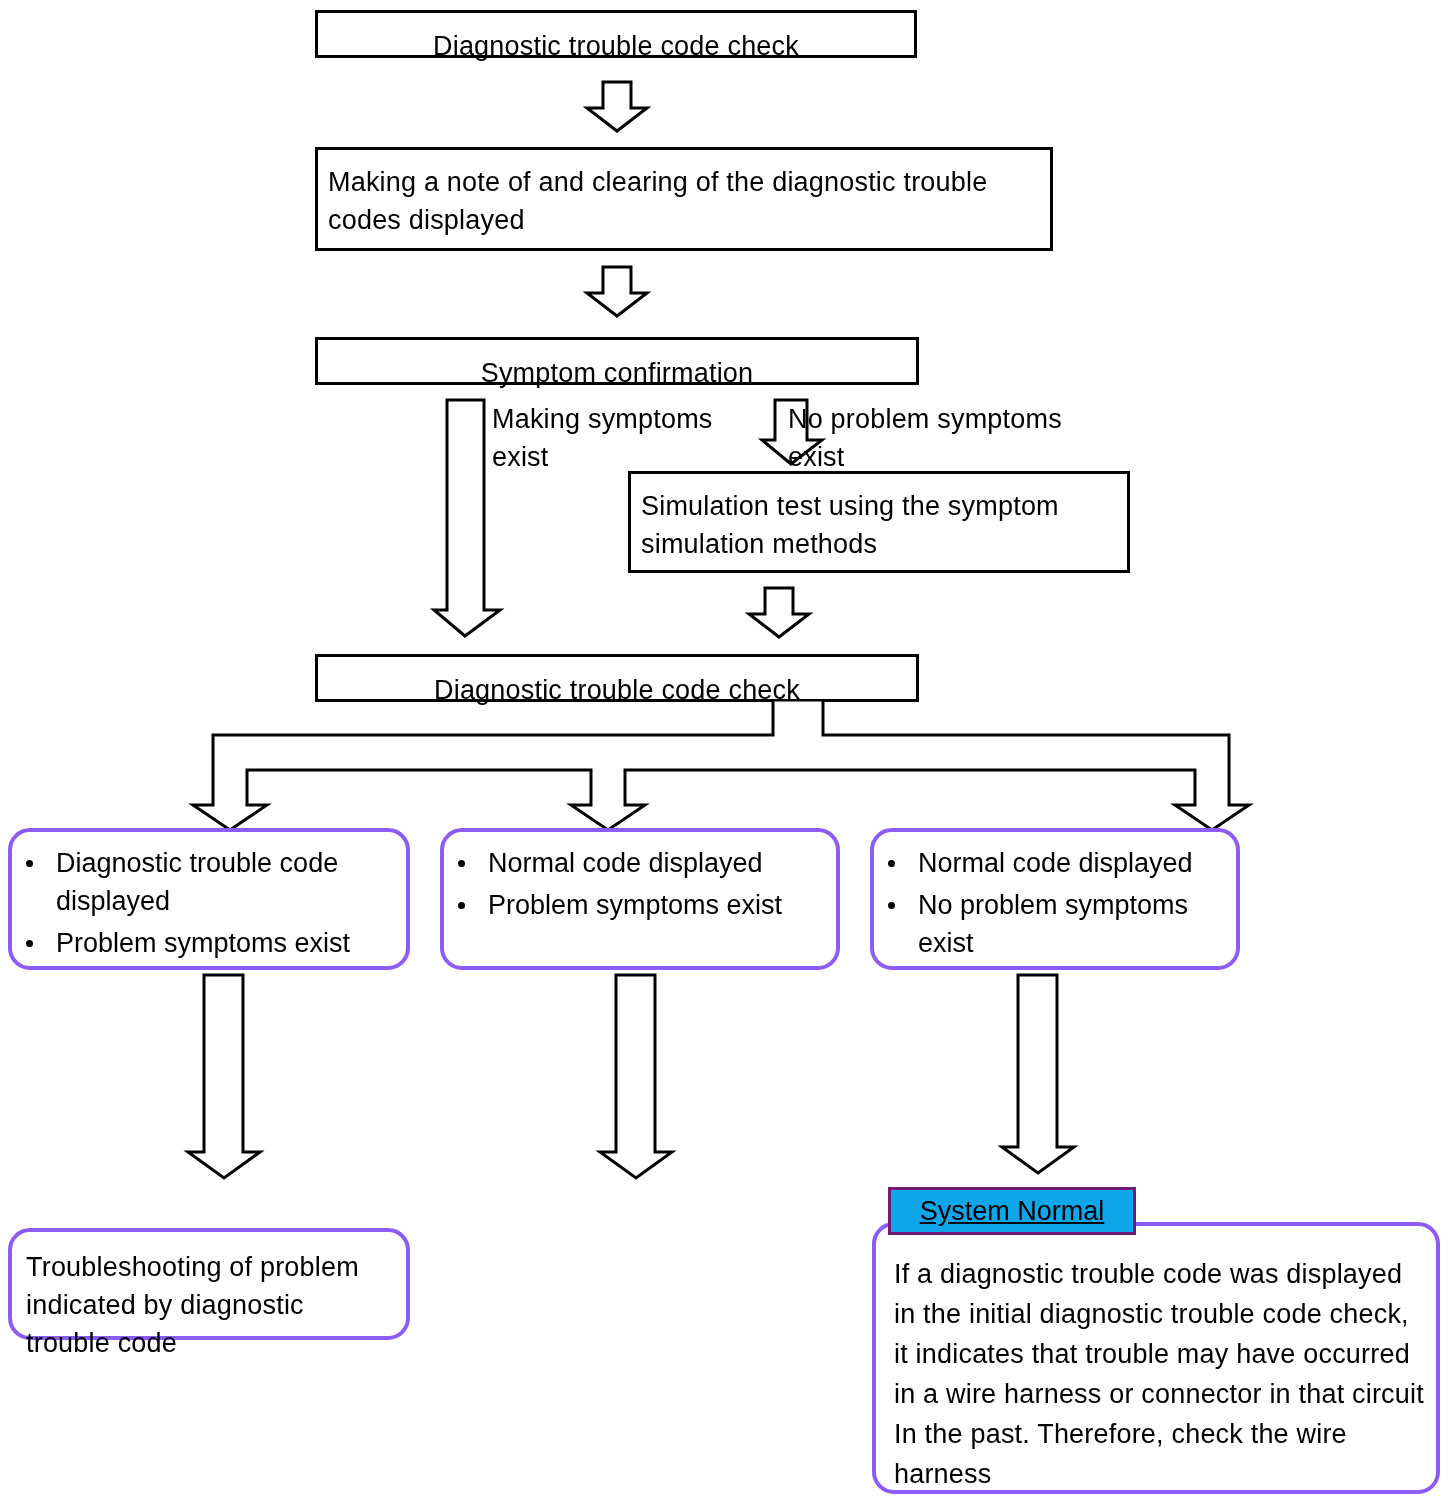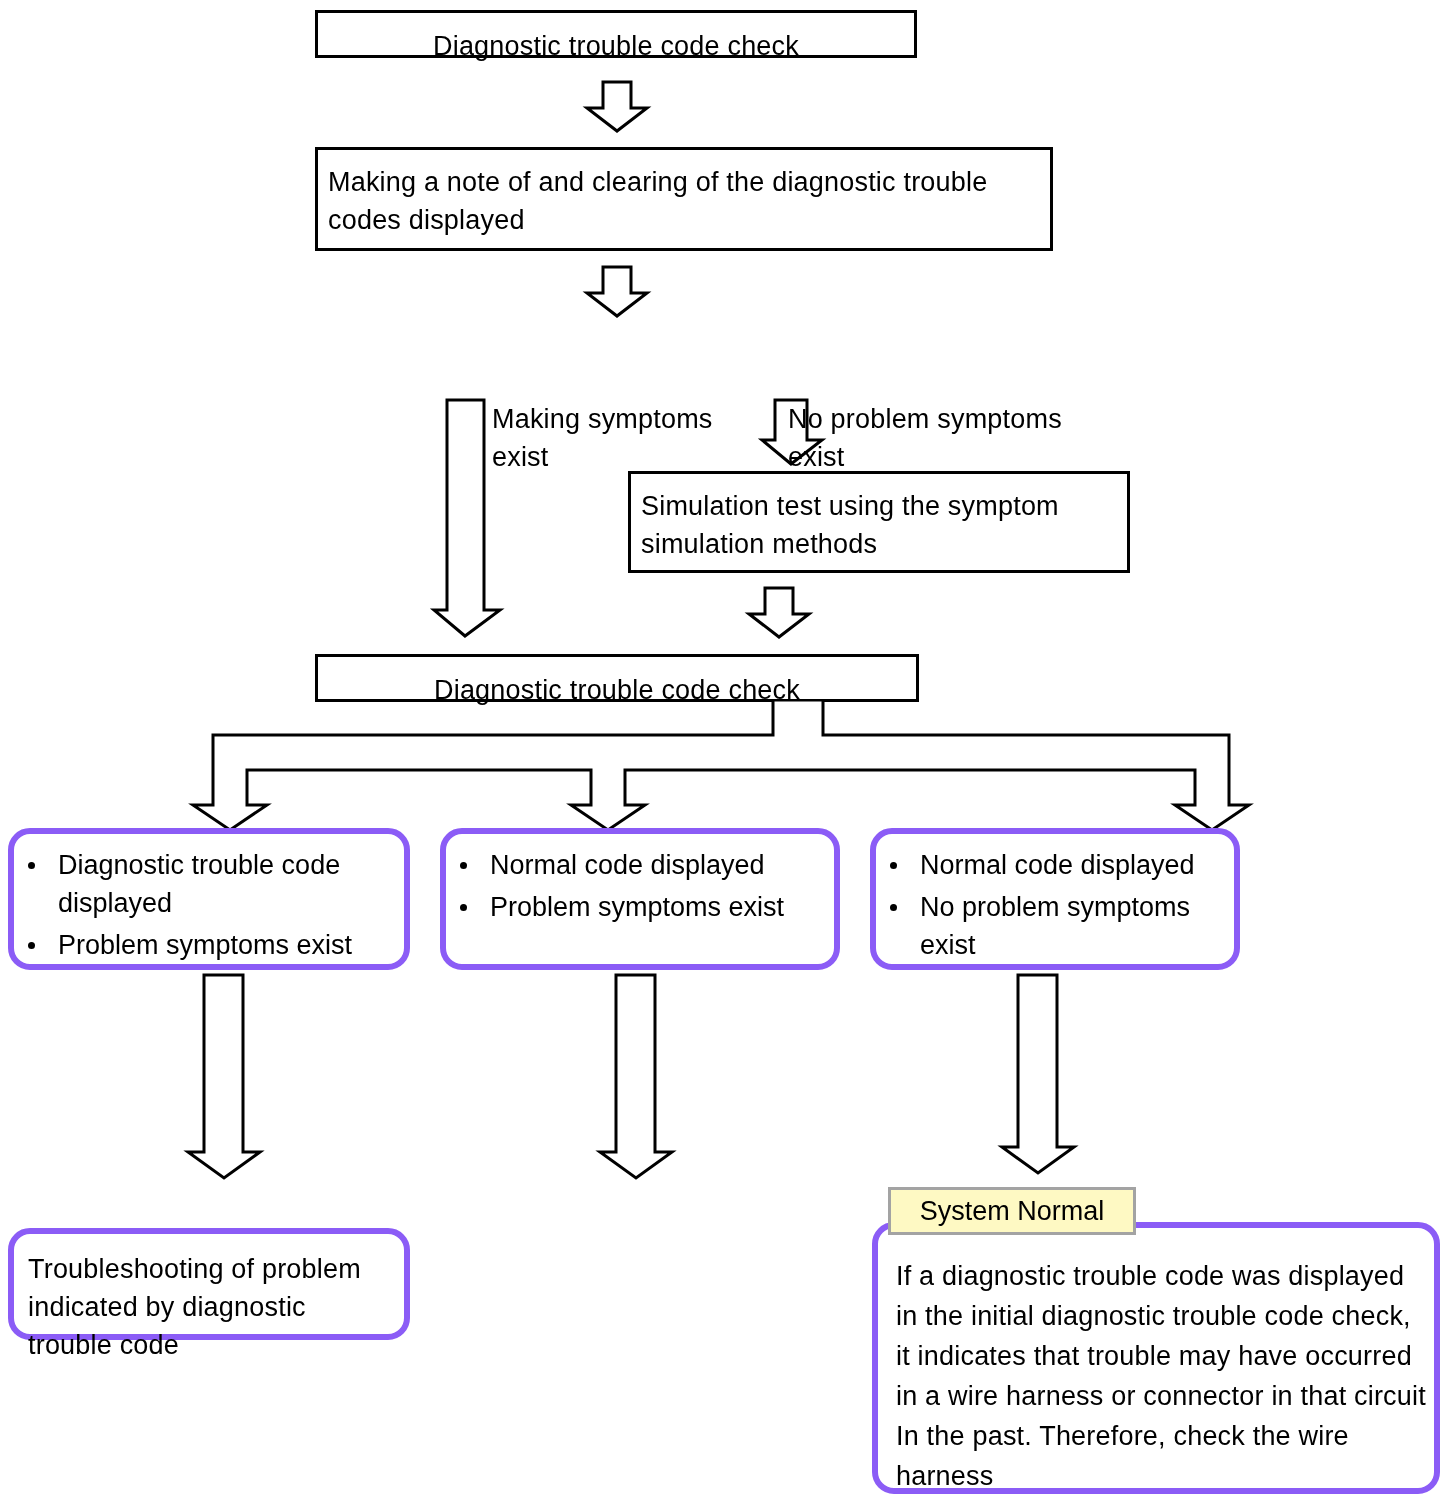--- a/index.html
+++ b/index.html
@@ -18,21 +18,21 @@
   }
   .box {
     position: absolute;
     box-sizing: border-box;
     border: 3px solid #000;
     background: #fff;
   }
   .box-round {
     position: absolute;
     box-sizing: border-box;
-    border: 6px solid #8b5cf6;
+    border: 4px solid #8b5cf6;
     border-radius: 22px;
     background: #fff;
   }
   .txt {
     position: absolute;
     font-size: 27px;
     line-height: 38px;
     letter-spacing: 0.2px;
     white-space: pre-line;
   }
@@ -67,28 +67,29 @@
   .arrow {
     position: absolute;
   }
   .arrow svg {
     display: block;
     overflow: visible;
   }
   .label-tag {
     position: absolute;
     box-sizing: border-box;
-    border: 3px solid #a3a3a3;
-    background: #fef9c3;
+    border: 3px solid #701a75;
+    background: #0ea5e9;
     font-size: 27px;
     line-height: 1;
     display: flex;
     align-items: center;
     justify-content: center;
     z-index: 5;
+    text-decoration: underline;
   }
   .branch {
     position: absolute;
   }
 </style>
 </head>
 <body>
 
 <div id="canvas">
 
@@ -106,20 +107,23 @@
     <div class="txt" style="left:10px; top:13px;">Making a note of and clearing of the diagnostic trouble
 codes displayed</div>
   </div>
 
   <div class="arrow" style="left:586px; top:267px;">
     <svg width="62" height="50" viewBox="0 0 62 50">
       <polygon points="17,0 45,0 45,26 61,26 31,49 1,26 17,26" fill="#fff" stroke="#000" stroke-width="3" stroke-linejoin="miter"></polygon>
     </svg>
   </div>
 
+  <div class="box" style="left:315px; top:337px; width:604px; height:48px;">
+    <div class="txt txt-center" style="left:0; top:5px;">Symptom confirmation</div>
+  </div>
 
   <div class="arrow" style="left:432px; top:400px;">
     <svg width="70" height="238" viewBox="0 0 70 238">
       <polygon points="15,0 52,0 52,210 68,210 33,236 2,210 15,210" fill="#fff" stroke="#000" stroke-width="3" stroke-linejoin="miter"></polygon>
     </svg>
   </div>
 
   <div class="txt" style="left:492px; top:400px;">Making symptoms
 exist</div>
 

